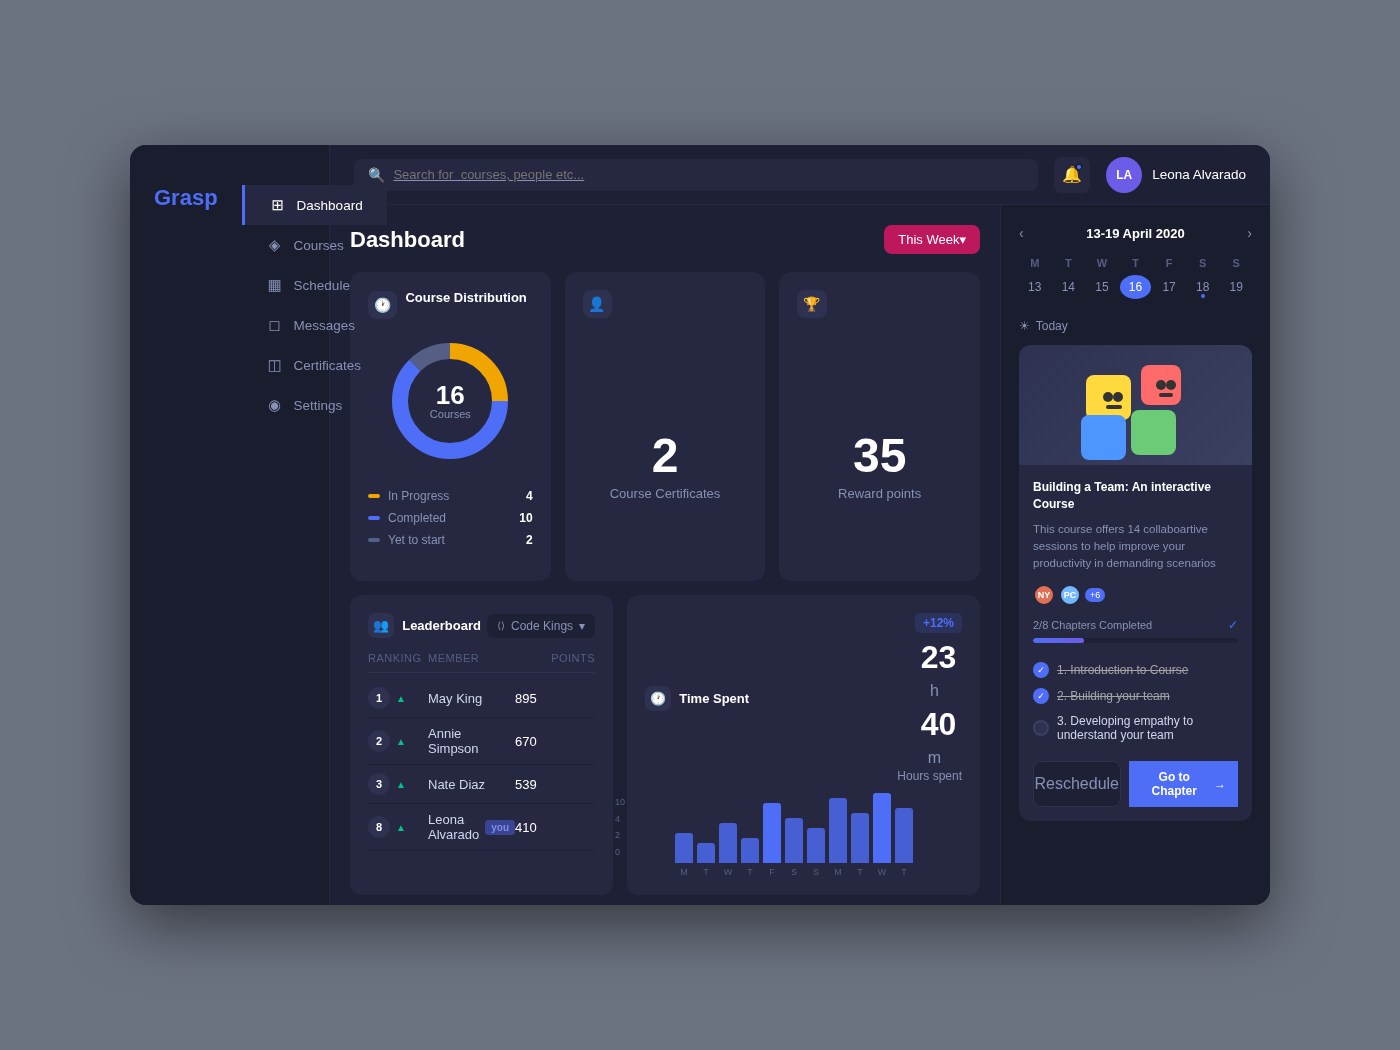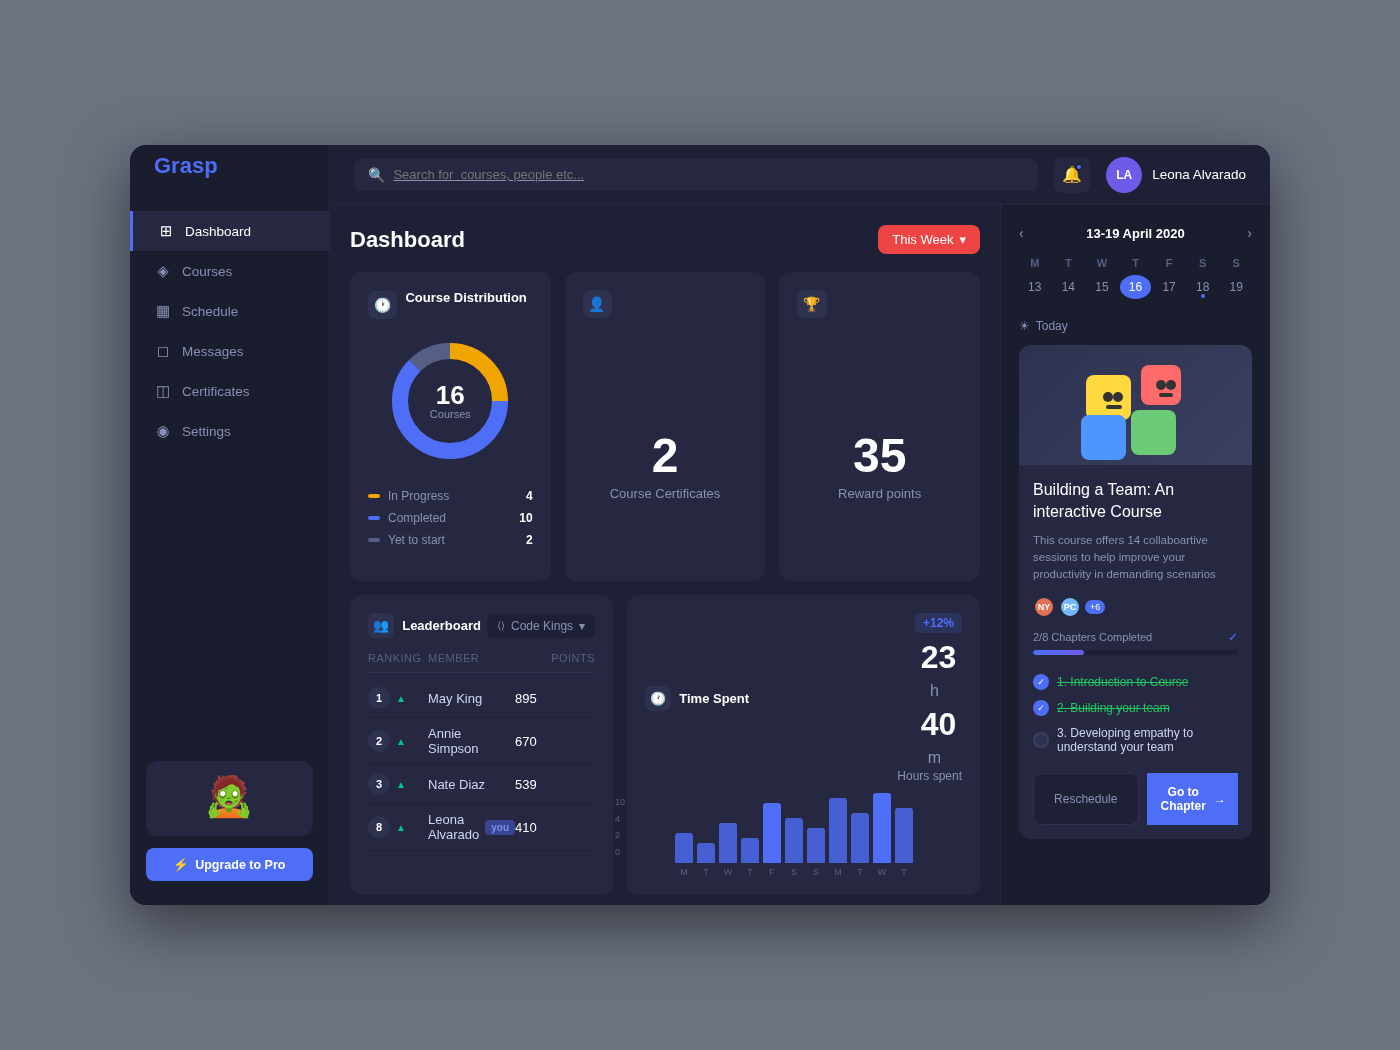--- a/index.html
+++ b/index.html
@@ -19,23 +19,23 @@
       background: #1a1d2e;
       border-radius: 16px;
       display: flex;
       overflow: hidden;
       box-shadow: 0 20px 60px rgba(0,0,0,0.5);
     }
     
     .sidebar {
       width: 200px;
       background: #1a1d2e;
-      padding: 8px 0;
-      display: flex;
-      flex-direction: column;
+      padding: 40px 0;
+      display: flex;
+      flex-direction: row;
       border-right: 1px solid #252840;
     }
     .sidebar-logo {
       padding: 0 24px 32px;
       font-size: 22px;
       font-weight: 700;
       color: #4f6ef7;
     }
     .sidebar-nav {
       flex: 1;
@@ -198,30 +198,30 @@
       justify-content: space-between;
       align-items: center;
       margin-bottom: 18px;
     }
     .dashboard-title {
       font-size: 22px;
       font-weight: 700;
       color: #fff;
     }
     .week-selector {
-      background: #ef4444;
+      background: #be185d;
       border: none;
       border-radius: 8px;
       padding: 7px 14px;
       color: #fff;
       font-size: 13px;
       cursor: pointer;
       display: flex;
       align-items: center;
-      gap: 6px;
+      gap: 0;
     }
     .stat-card {
       background: #252840;
       border-radius: 12px;
       padding: 18px;
       position: relative;
     }
     
     .course-dist-card {
       background: #252840;
@@ -537,22 +537,22 @@
       display: flex;
       align-items: center;
       justify-content: center;
       font-size: 50px;
       overflow: hidden;
     }
     .course-info {
       padding: 14px;
     }
     .course-title {
-      font-size: 16px;
-      font-weight: 400;
+      font-size: 12px;
+      font-weight: 700;
       color: #fff;
       margin-bottom: 8px;
       line-height: 1.4;
     }
     .course-desc {
       font-size: 11.5px;
       color: #8891b4;
       line-height: 1.5;
       margin-bottom: 12px;
     }
@@ -625,39 +625,39 @@
       justify-content: center;
       font-size: 9px;
       color: #fff;
       flex-shrink: 0;
     }
     .chapter-check.pending {
       background: #2e3250;
       border: 2px solid #3a4060;
     }
     .chapter-text {
-      color: #22c55e;
+      color: #a3a3a3;
       text-decoration: line-through;
     }
     .chapter-text.active {
       color: #d0d5f0;
       text-decoration: none;
     }
     .card-buttons {
       display: flex;
       gap: 8px;
     }
     .btn-reschedule {
       flex: 1;
       background: #1e2136;
       border: 1px solid #2e3250;
       color: #8891b4;
       border-radius: 8px;
-      padding: 18px;
-      font-size: 12px;
+      padding: 0;
+      font-size: 16px;
       cursor: pointer;
     }
     .btn-go {
       flex: 1;
       background: #4f6ef7;
       border: none;
       color: #fff;
       border-radius: 0;
       padding: 9px 12px;
       font-size: 12px;

